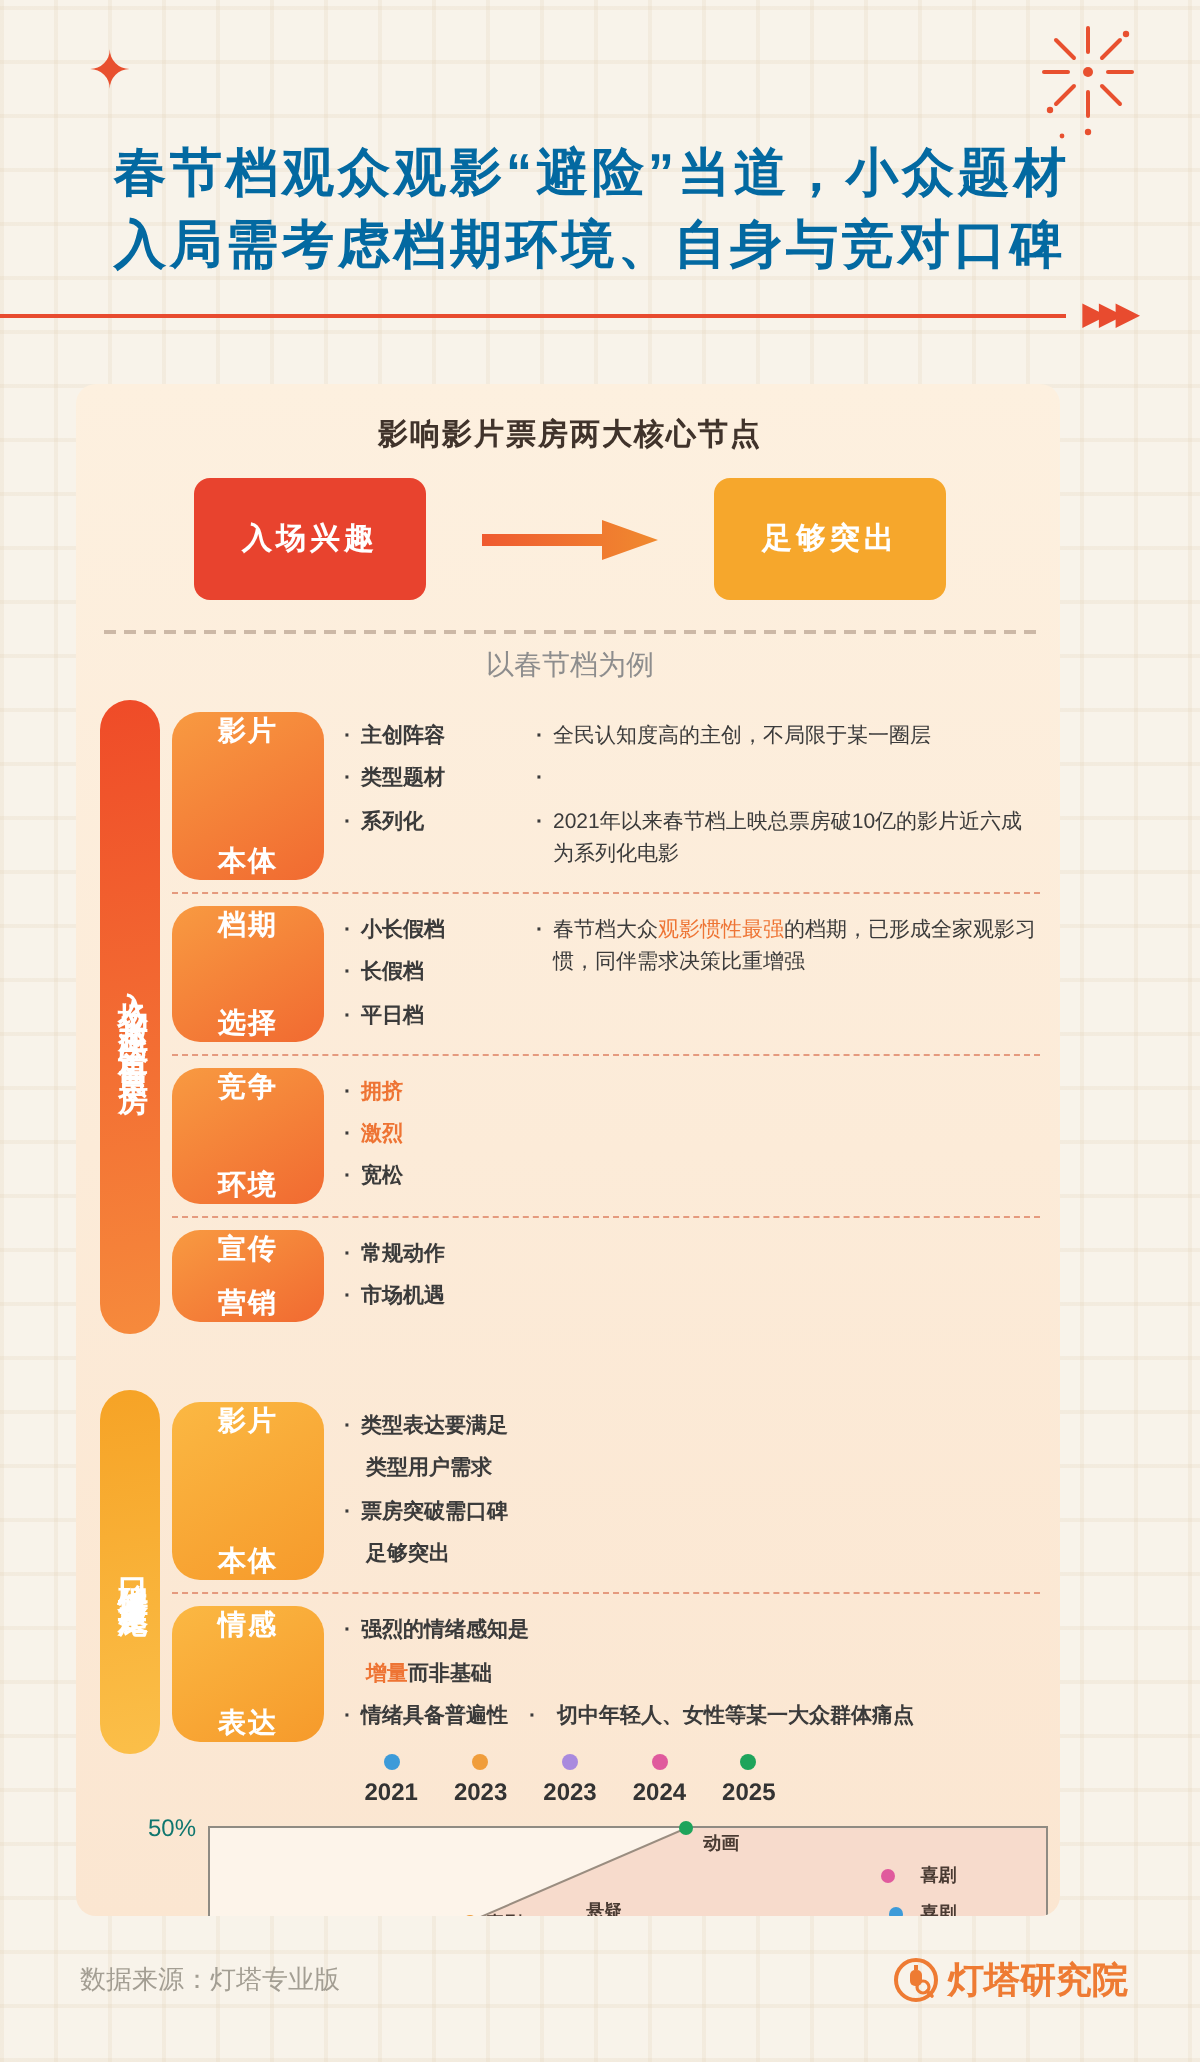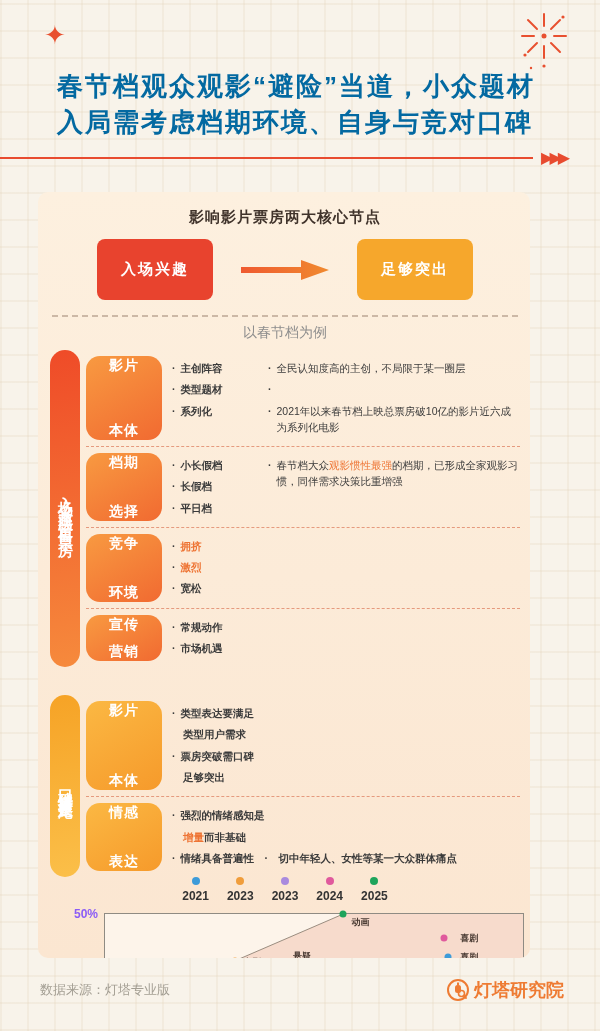--- a/index.html
+++ b/index.html
@@ -65,21 +65,21 @@
   .legend li { display:flex; align-items:center; gap:4px;flex-direction:column; }
   .legend .dot { width:8px; height:8px; border-radius:50%; display:inline-block; }
   .plot-wrap { position:relative; height:148px; }
   .plot { position:absolute; left:54px; top:0; width:420px; height:105px;
           border:1px solid #8f8b83; background:#fdf4ea; }
   .plot svg.region { position:absolute; left:0; top:0; width:100%; height:100%; }
   .pdot { position:absolute; width:7px; height:7px; border-radius:50%; transform:translate(-50%,50%); }
   .plabel { position:absolute; font-size:9px; font-weight:bold; color:#4a3b33;
             transform:translateY(50%); white-space:nowrap; }
   .ytick { position:absolute; right:calc(100% + 7px); transform:translateY(50%); font-size:12px;
-           font-weight:bold; color:#8b5cf6; white-space:nowrap; }
+           font-weight:normal; color:#0f766e; white-space:nowrap; }
   .ylabel { position:absolute; left:10px; top:52px; transform:translateY(-50%);
             writing-mode:vertical-rl; text-orientation:upright; font-size:9px; color:#5d5148; letter-spacing:1px; }
   .footer { position:absolute; left:40px; right:36px; top:978px; display:flex;
             justify-content:space-between; align-items:center; }
   .source { color:#a39e93; font-size:13px; }
   .brand { display:flex; align-items:center; gap:5px; color:#ee7b33; font-weight:bold; font-size:18px; }
 </style>
 </head>
 <body>
 

